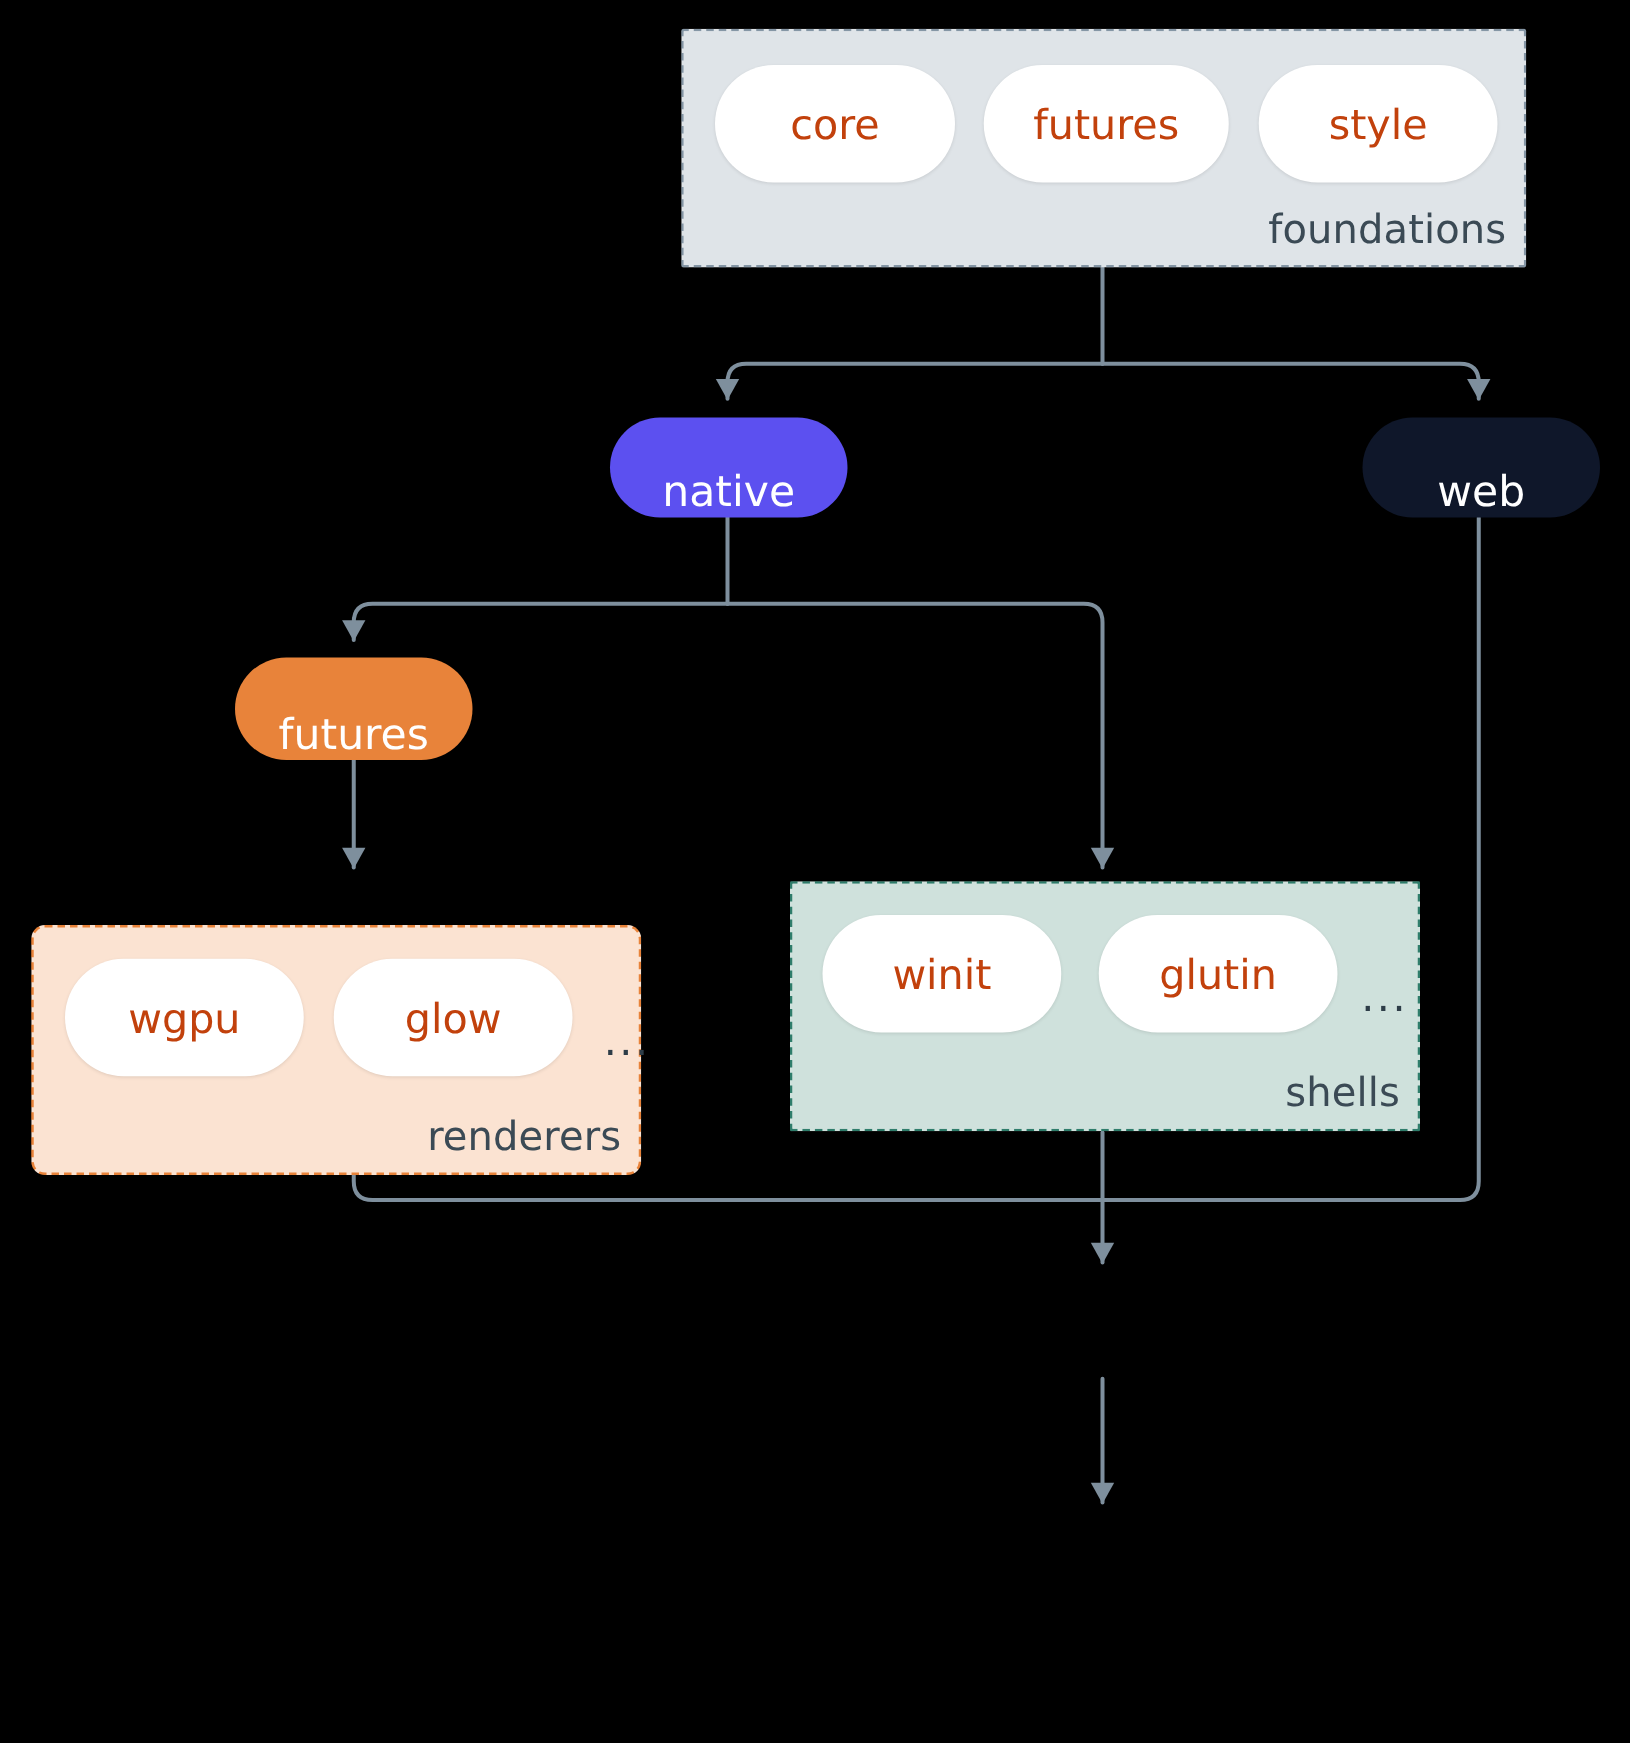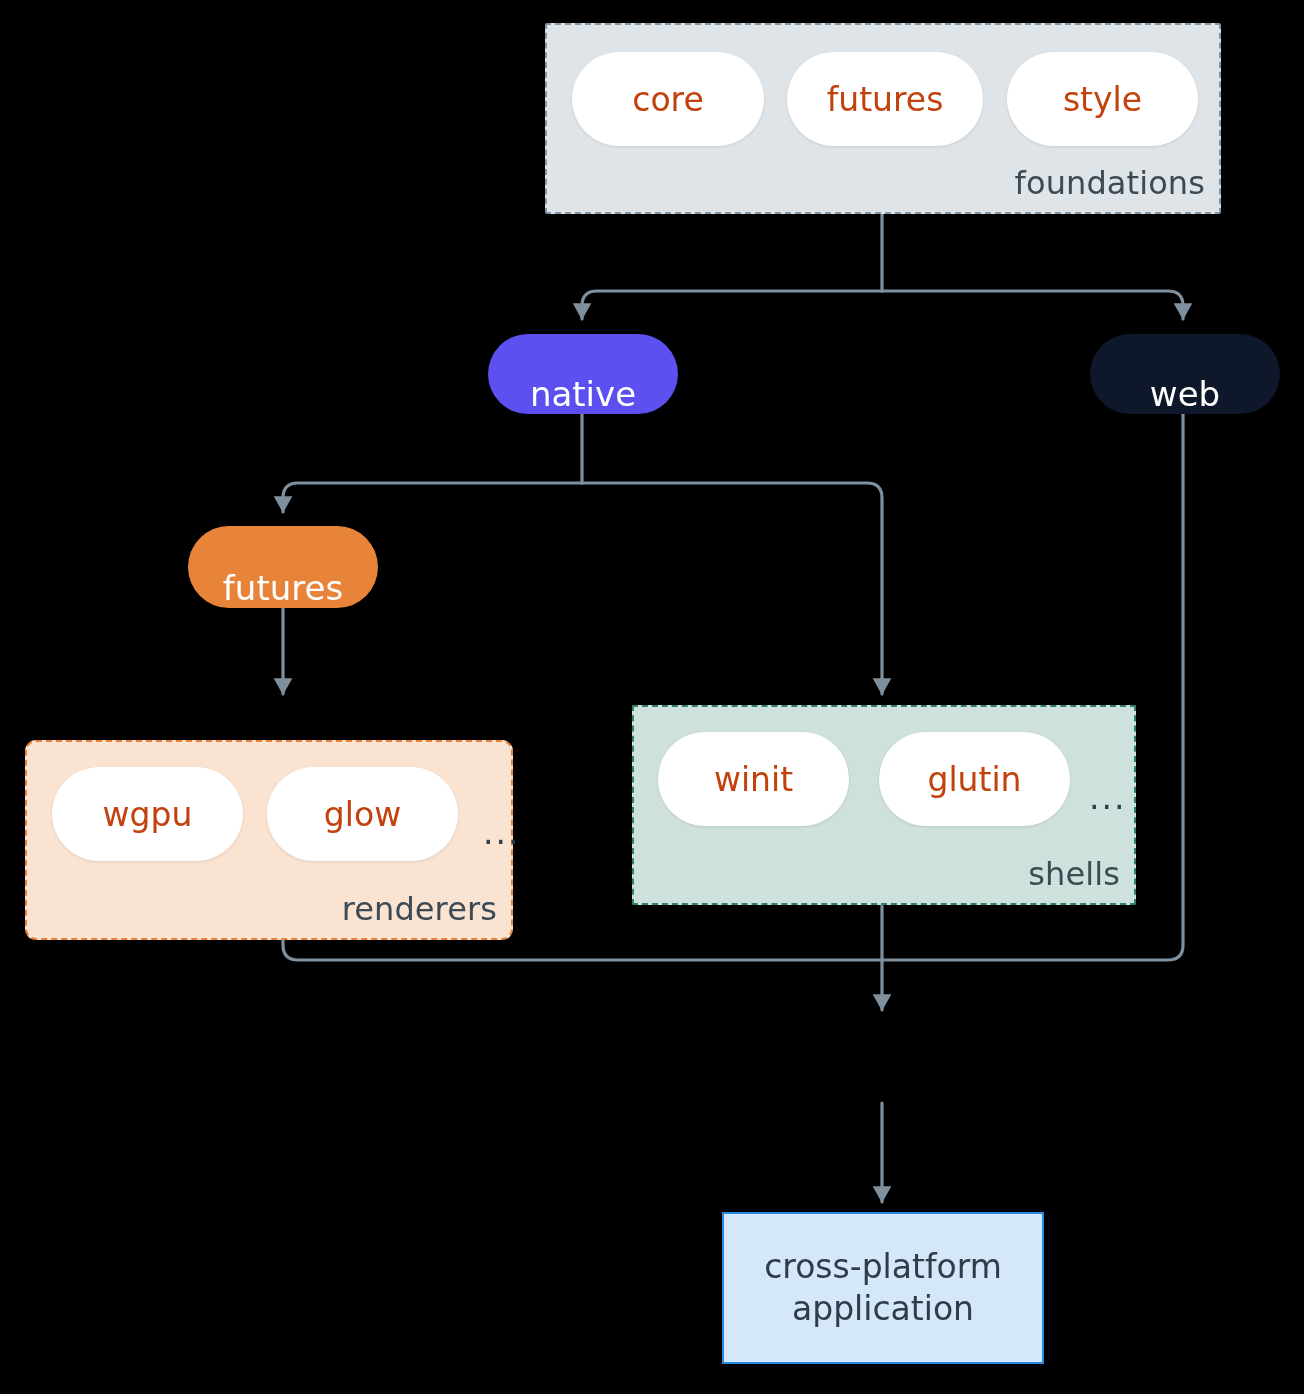--- a/index.html
+++ b/index.html
@@ -198,18 +198,14 @@
       <span>winit</span>
     </div>
     <div class="chip" style="left:245px; top:25px; width:191px; height:94px;">
       <span>glutin</span>
     </div>
     <div class="ellipsis" style="left:455px; top:74px;">...</div>
     <div class="group-label">shells</div>
   </div>
 
 
-  <div id="node-app">
-    <span>cross-platform</span>
-    <span>application</span>
-  </div>
 
 </div>
 
 </body></html>

